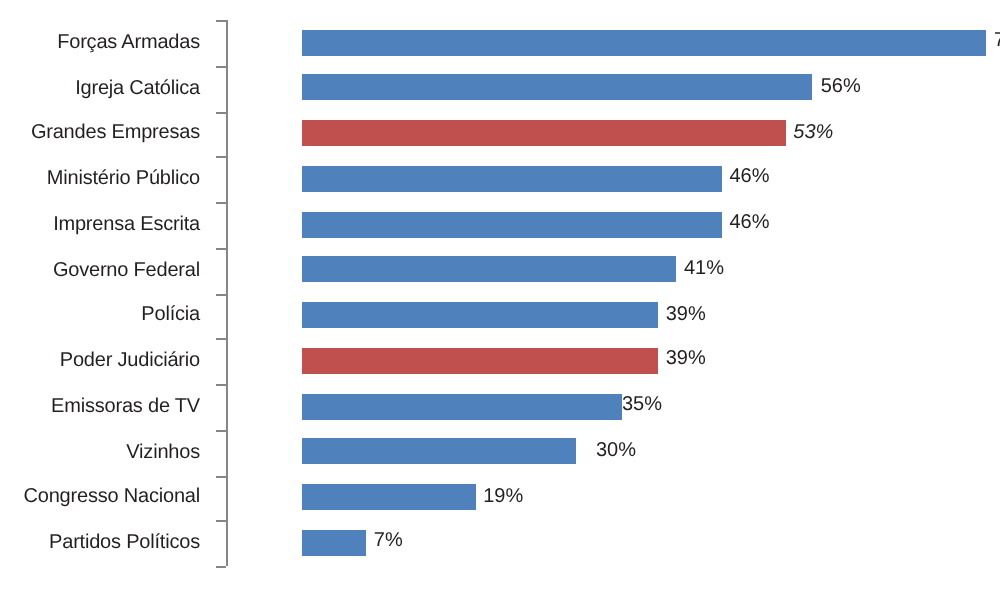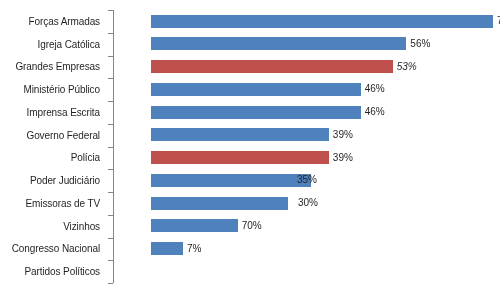--- a/index.html
+++ b/index.html
@@ -168,38 +168,42 @@
       </div>
       <div class="bar-row">
         <div class="bar blue" style="width: 209.76px; background: rgb(79, 129, 189);"></div>
         <span class="bar-value" style="left: 213.76px;">46%</span>
       </div>
       <div class="bar-row">
         <div class="bar blue" style="width: 209.76px; background: rgb(79, 129, 189);"></div>
         <span class="bar-value" style="left: 213.76px;">46%</span>
       </div>
       <div class="bar-row">
+        <div class="bar blue" style="width: 186.96px; background: rgb(79, 129, 189);"></div>
+        <span class="bar-value" style="left: 190.96px;">41%</span>
+      </div>
+      <div class="bar-row">
         <div class="bar blue" style="width: 177.84px; background: rgb(79, 129, 189);"></div>
         <span class="bar-value" style="left: 181.84px;">39%</span>
       </div>
       <div class="bar-row">
         <div class="bar red" style="width: 177.84px; background: rgb(192, 80, 77);"></div>
         <span class="bar-value" style="left: 181.84px;">39%</span>
       </div>
       <div class="bar-row">
         <div class="bar blue" style="width: 159.6px; background: rgb(79, 129, 189);"></div>
-        <span class="bar-value" style="left: 146px;">35%</span>
+        <span class="bar-value" style="left: 160px;">35%</span>
       </div>
       <div class="bar-row">
         <div class="bar blue" style="width: 136.8px; background: rgb(79, 129, 189);"></div>
         <span class="bar-value" style="left: 147px;">30%</span>
       </div>
       <div class="bar-row">
         <div class="bar blue" style="width: 86.64px; background: rgb(79, 129, 189);"></div>
-        <span class="bar-value" style="left: 90.64px;">70%</span>
+        <span class="bar-value" style="left: 90.64px;">19%</span>
       </div>
       <div class="bar-row">
         <div class="bar blue" style="width: 31.92px; background: rgb(79, 129, 189);"></div>
         <span class="bar-value" style="left: 35.92px;">7%</span>
       </div>
     </div>
 
 </div>
 
 </body></html>

